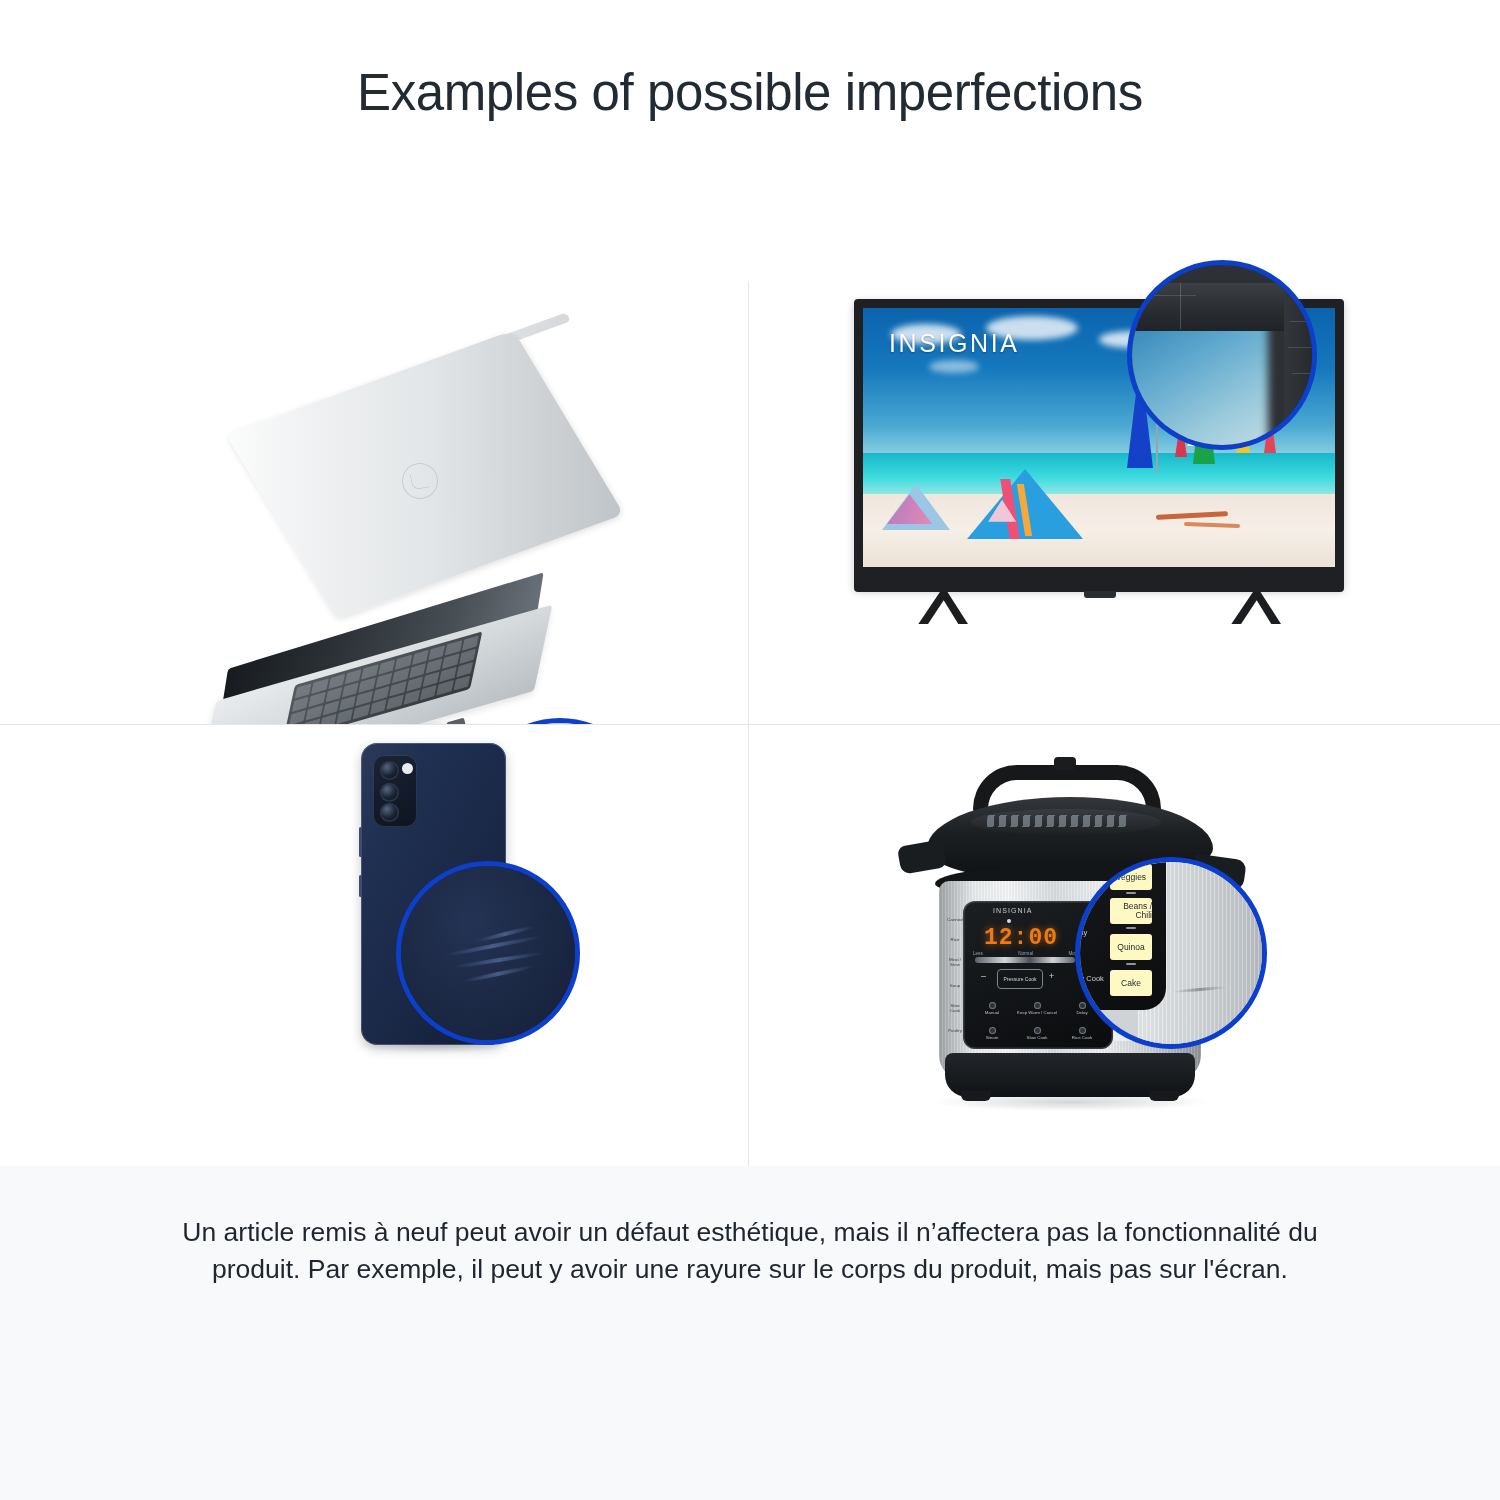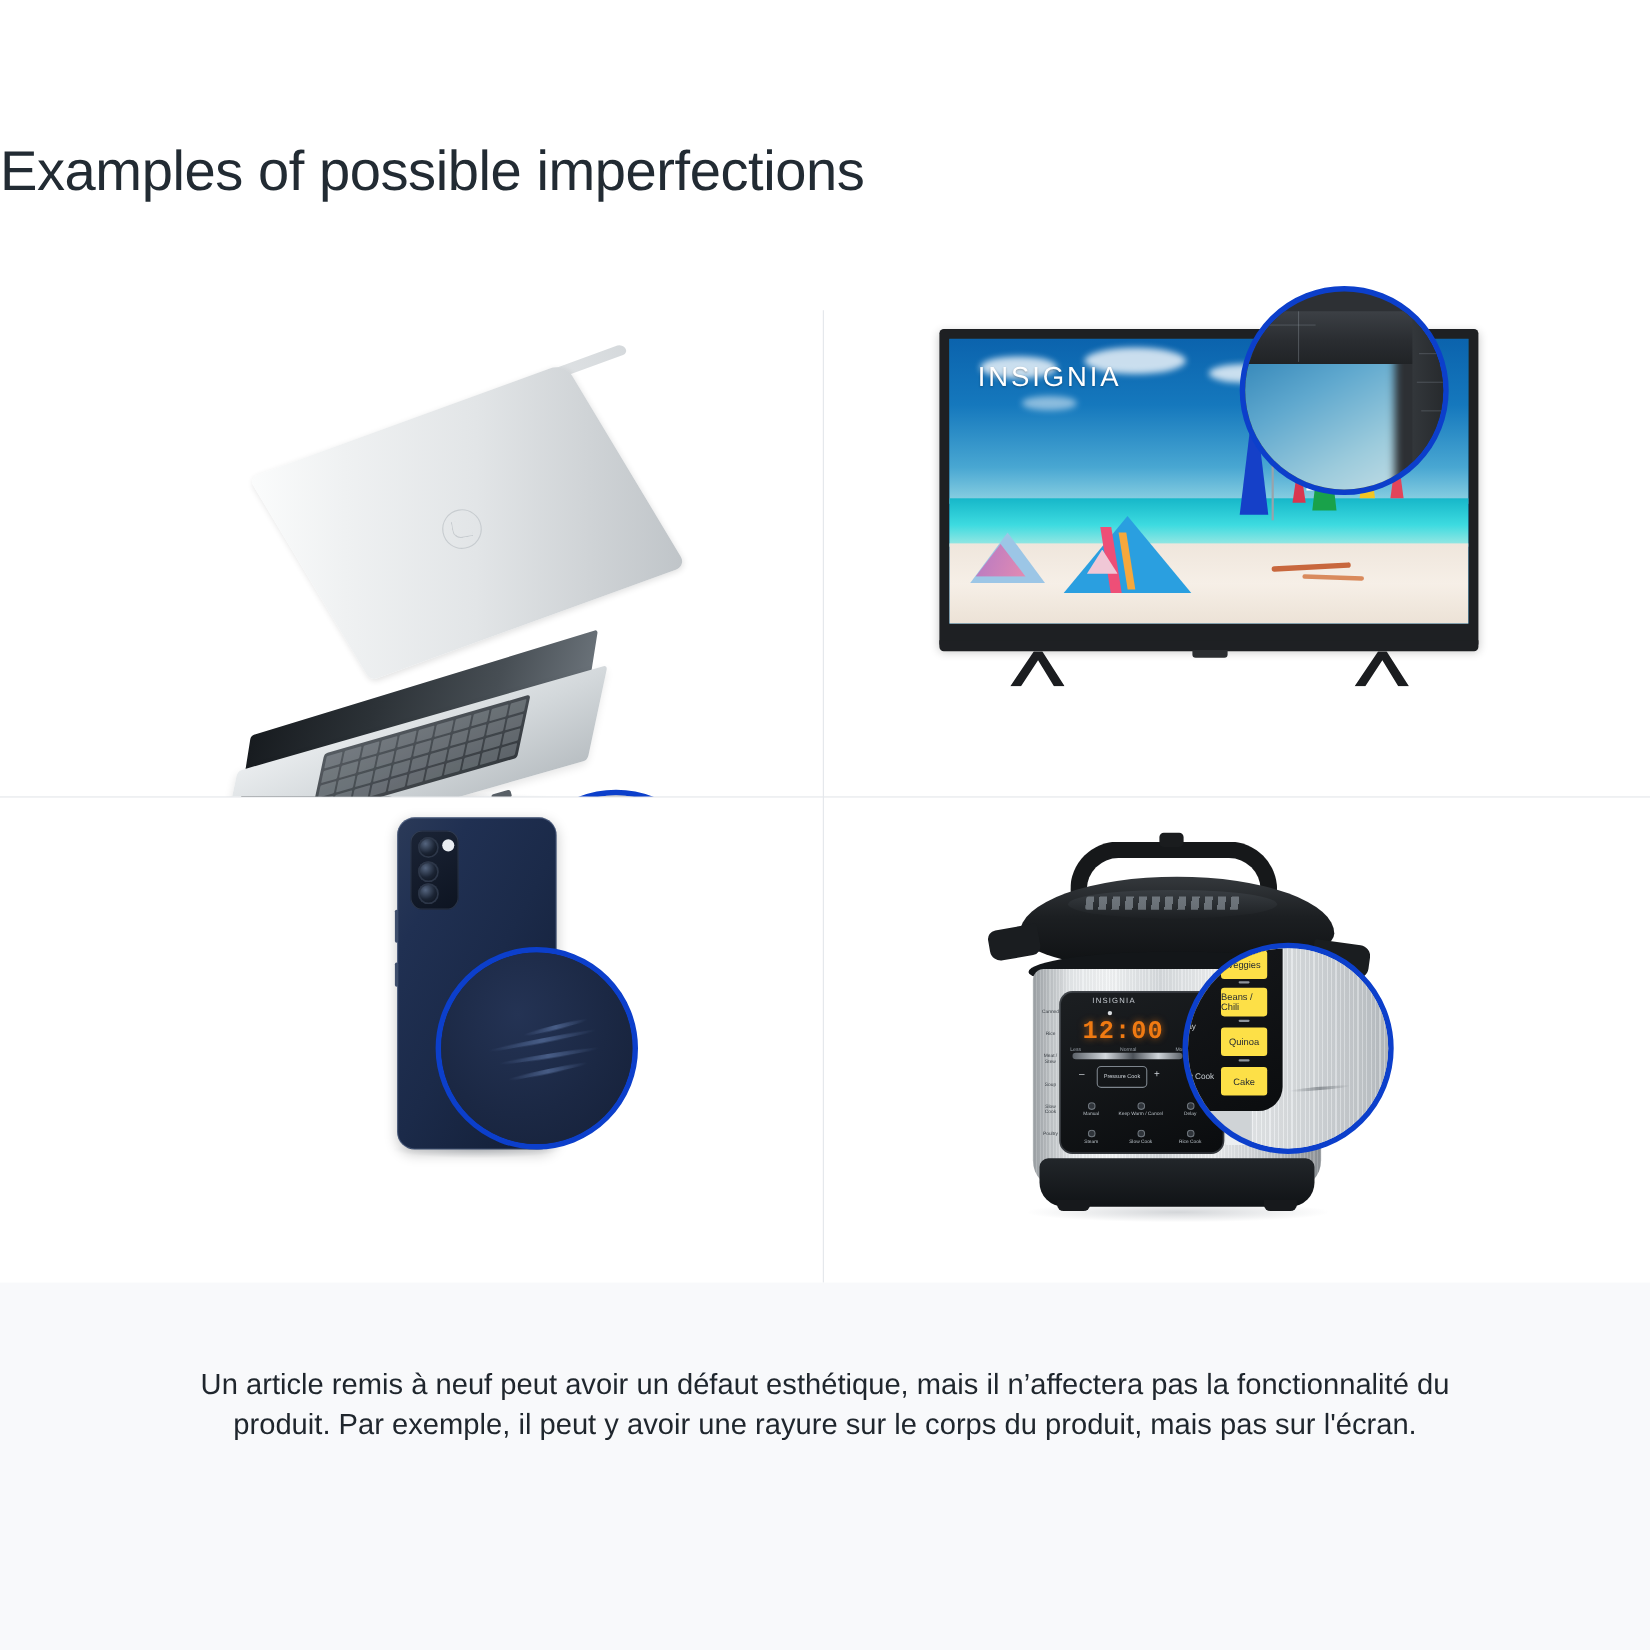--- a/index.html
+++ b/index.html
@@ -7,21 +7,21 @@
     width:1500px;height:1500px;
     background:#ffffff;
     font-family:"Liberation Sans","DejaVu Sans",sans-serif;
     overflow:hidden;
   }
   .page{position:relative;width:1500px;height:1500px;}
 
   
   .header{
     position:absolute;left:0;top:0;width:1500px;height:250px;
-    display:flex;align-items:center;justify-content:flex-start;
+    display:flex;flex-direction:column;align-items:center;justify-content:flex-start;
     padding-top:62px;box-sizing:border-box;
   }
   .title-line{
     color:#222b33;font-size:51px;line-height:62px;
     font-weight:400;letter-spacing:-0.4px;white-space:nowrap;
   }
 
   
   .grid{
     position:absolute;left:0;top:252px;width:1500px;height:914px;
@@ -269,43 +269,43 @@
   .ck-right-col b{display:flex;align-items:center;justify-content:center;
     width:24px;height:16px;background:#eceff1;border-radius:2px;
     color:#2b3036;font-size:4.4px;font-weight:400;text-align:center;line-height:4.8px;}
   .lens-cooker{left:326px;top:132px;width:192px;height:192px;background:#cfd3d6;}
   .lens-cooker .steel{position:absolute;left:58px;top:0;width:140px;height:192px;
     background:linear-gradient(90deg,#e9ecee 0%,#d7dbde 40%,#c3c8cc 78%,#aeb3b8 100%);}
   .lens-cooker .steel:after{content:"";position:absolute;inset:0;
     background:repeating-linear-gradient(90deg,rgba(255,255,255,.22) 0 1px,rgba(0,0,0,.05) 1px 4px);}
   .lens-cooker .darkpan{position:absolute;left:-10px;top:0;width:96px;height:148px;
     background:linear-gradient(150deg,#16181b,#0b0d0f);border-radius:0 0 22px 0;}
-  .lens-cooker .mbtn{position:absolute;left:30px;width:42px;height:26px;background:#fde047;border-radius:3px;
-    display:flex;align-items:center;justify-content:center;color:#262b31;font-size:8.5px;text-align:left;line-height:9px;}
+  .lens-cooker .mbtn{position:absolute;left:30px;width:42px;height:26px;background:#fef9c3;border-radius:3px;
+    display:flex;align-items:center;justify-content:center;color:#262b31;font-size:8.5px;text-align:right;line-height:9px;}
   .lens-cooker .mb1{top:2px;} .lens-cooker .mb2{top:36px;} .lens-cooker .mb3{top:72px;} .lens-cooker .mb4{top:108px;}
   .lens-cooker .sbtn{position:absolute;left:-12px;color:#c9cfd5;font-size:7.5px;}
   .lens-cooker .sb1{top:66px;} .lens-cooker .sb2{top:112px;}
   .lens-cooker .tick{position:absolute;left:46px;width:10px;height:2px;background:#8d949b;border-radius:1px;}
   .lens-cooker .t1{top:30px;} .lens-cooker .t2{top:65px;} .lens-cooker .t3{top:101px;}
   .lens-cooker .ck-scratch{position:absolute;left:92px;top:126px;width:56px;height:3px;
     background:linear-gradient(90deg,rgba(255,255,255,0),rgba(90,96,102,.55),rgba(255,255,255,0));
     transform:rotate(-5deg);border-radius:50%;}
 
   
   .notes{
     position:absolute;left:0;top:1166px;width:1500px;height:334px;
     background:#f8f9fb;box-sizing:border-box;
     display:flex;flex-direction:column;align-items:center;justify-content:flex-start;
     padding-top:48px;
   }
   .note{
     width:1160px;text-align:center;color:#1f262d;
     font-size:26.5px;line-height:37px;font-weight:400;
   }
-  .note-fr{margin-top:26px;}
+  .note-fr{}
 </style>
 </head>
 <body>
 
 <div class="page">
 
   <div class="header">
     <div class="title-line">Examples of possible imperfections</div>
   </div>
 

